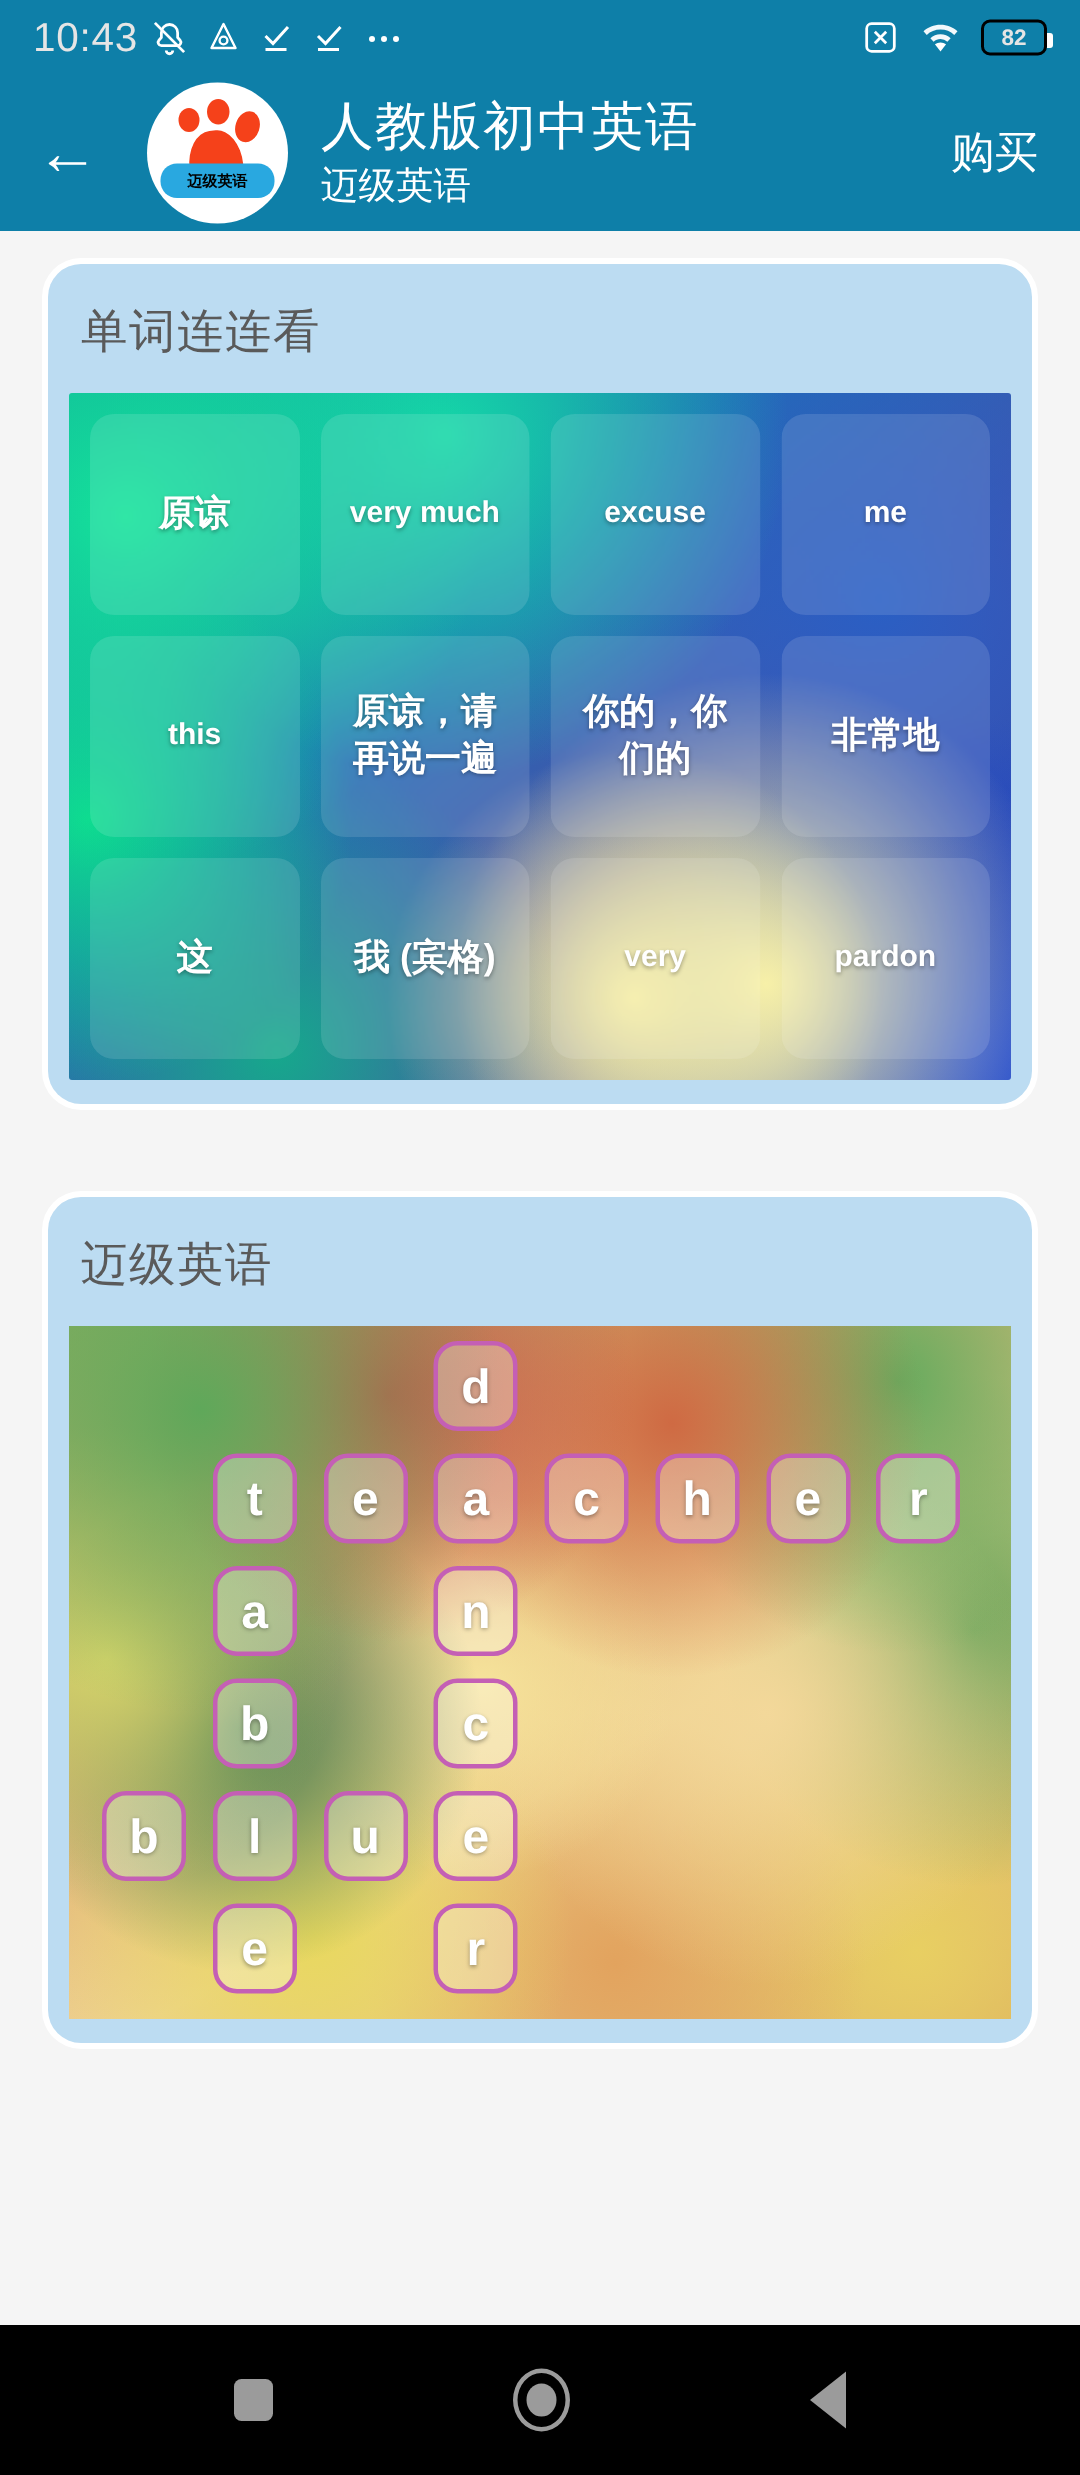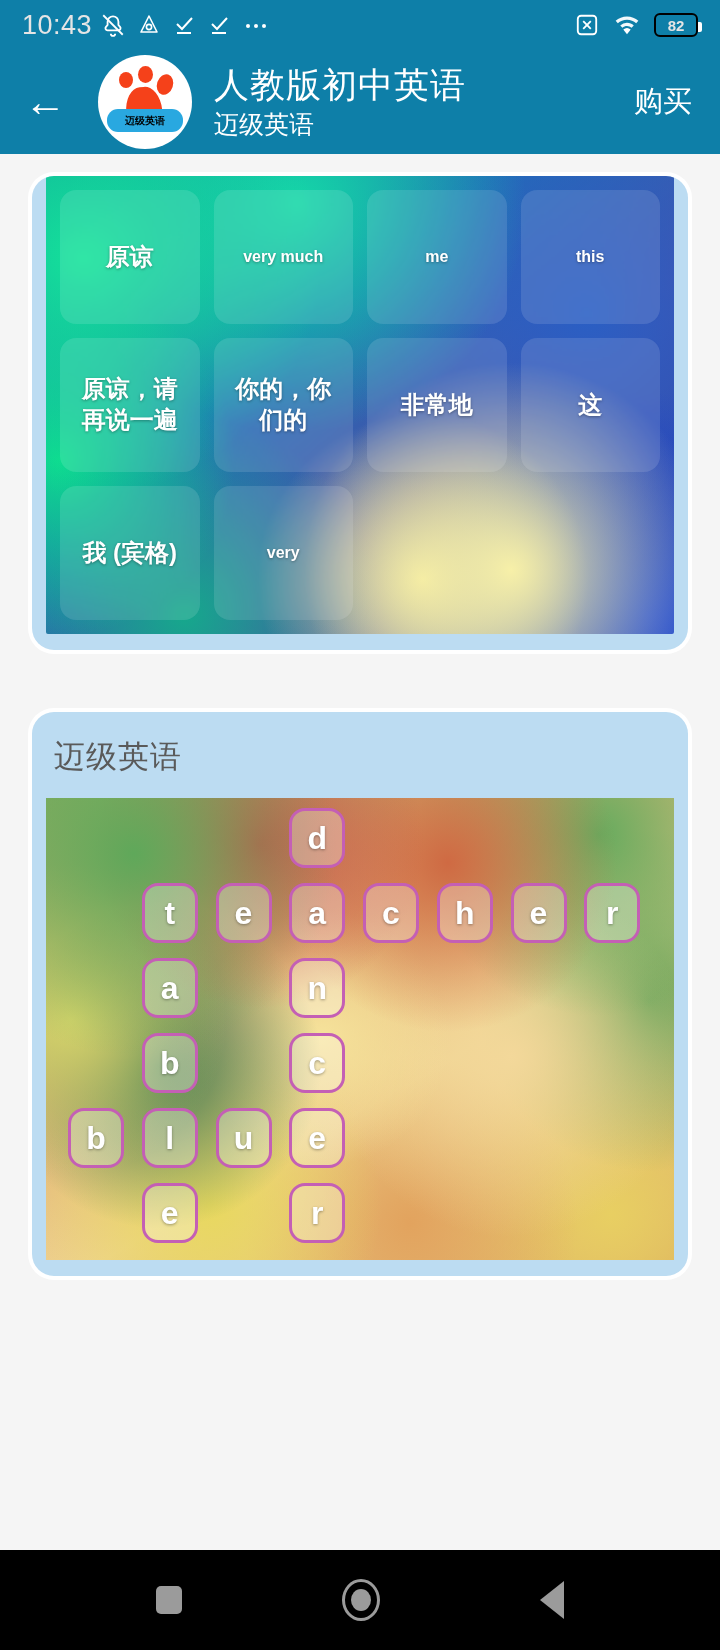--- a/index.html
+++ b/index.html
@@ -83,21 +83,21 @@
       linear-gradient(140deg,#0f9e9a 0%, #1f6fb5 38%, #4b4fa8 64%, #1b3fa8 100%);
     border-radius:2px;
   }
   .mg-cells{
     position:absolute; inset:0;
     display:grid; grid-template-columns:repeat(4,1fr); grid-template-rows:repeat(3,1fr);
     gap:14px; padding:14px;
   }
   .mcell{
     border-radius:16px; display:flex; align-items:center; justify-content:center;
-    text-align:center; color:#fff; font-weight:bold; font-size:16px; line-height:1.28;
+    text-align:center; color:#fff; font-weight:bold; font-size:20px; line-height:1.28;
     padding:6px 10px; background:rgba(255,255,255,.12);
     backdrop-filter:blur(1px);
     text-shadow:0 1px 3px rgba(0,0,0,.35);
   }
   .mcell.cn{ font-size:24px; }
 
   
   .cross-wrap{
     position:relative; width:100%; height:462px; overflow:hidden;
     background:
@@ -218,33 +218,36 @@
     <span class="title-main">人教版初中英语</span>
     <span class="title-sub">迈级英语</span>
   </span>
 
   <span class="buy-btn">购买</span>
 </div>
 
 <div class="page">
 
   <div class="card">
+    <div class="card-title">单词连连看</div>
     <div class="card-body">
       <div class="match-grid">
         <div class="mg-cells" id="match-cells">
             <div class="mcell cn">原谅</div>
             <div class="mcell">very much</div>
+            <div class="mcell">excuse</div>
             <div class="mcell">me</div>
             <div class="mcell">this</div>
             <div class="mcell cn">原谅，请再说一遍</div>
             <div class="mcell cn">你的，你们的</div>
             <div class="mcell cn">非常地</div>
             <div class="mcell cn">这</div>
             <div class="mcell cn">我 (宾格)</div>
             <div class="mcell">very</div>
+            <div class="mcell">pardon</div>
           </div>
       </div>
     </div>
   </div>
 
   <div class="card">
     <div class="card-title">迈级英语</div>
     <div class="card-body">
       <div class="cross-wrap">
         <div class="cross-grid" id="cross-cells">

